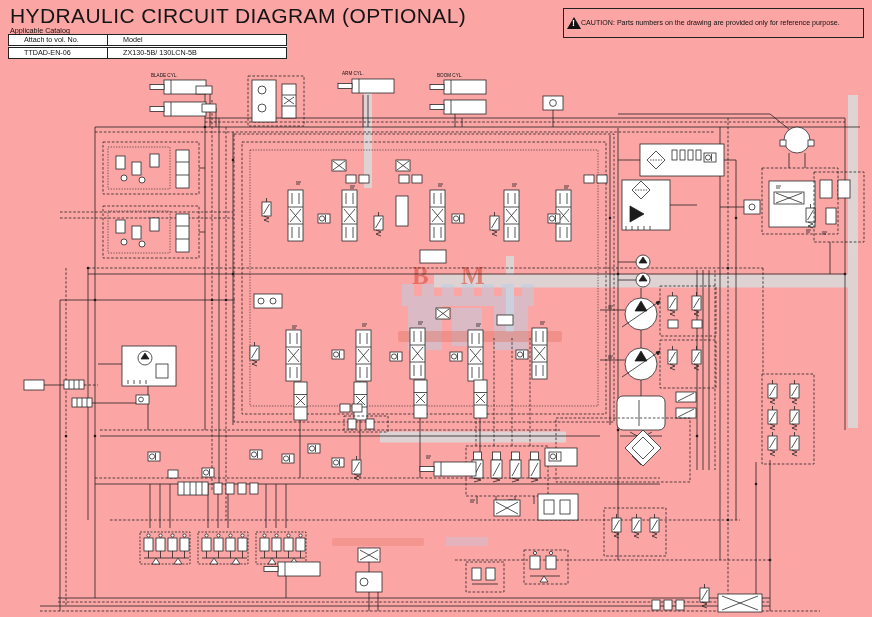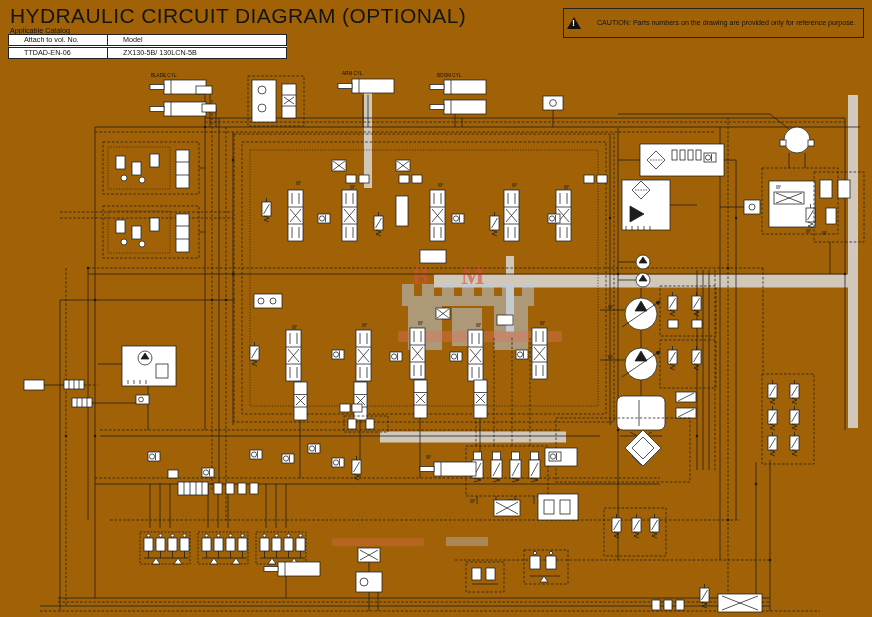--- a/index.html
+++ b/index.html
@@ -1,27 +1,27 @@
 <!DOCTYPE html>
 <html><head>
 <meta charset="utf-8">
 <style>
   html,body{margin:0;padding:0;background:#fff;}
-  #page{position:relative;width:872px;height:617px;background:#a16207;overflow:hidden;
+  #page{position:relative;width:872px;height:617px;background:#fca5a5;overflow:hidden;
         font-family:"Liberation Sans",sans-serif;color:#111;}
   
   #title{position:absolute;left:10px;top:4px;font-size:21px;letter-spacing:.4px;color:#151515;}
   #app-label{position:absolute;left:10px;top:26px;font-size:7.2px;}
   table.machine{position:absolute;left:8px;top:34px;border-collapse:collapse;font-size:7.2px;}
   table.machine td{border:1px solid #222;padding:0 15px;height:10px;line-height:10px;background:#fff;}
   table.machine tr.hdr td{border-bottom:3px double #222;}
   td.c1{width:68px;} td.c2{width:148px;}
   
   #caution{position:absolute;left:563px;top:8px;width:301px;height:30px;border:1.3px solid #222;
-           display:flex;align-items:center;gap:16px;padding:0 3px;box-sizing:border-box;}
+           display:flex;align-items:center;gap:0;padding:0 3px;box-sizing:border-box;}
   #caution .txt{font-size:7.1px;line-height:1.55;white-space:nowrap;}
   #caution .l2{margin-left:34px;}
   .warn-tri{position:relative;width:0;height:0;flex:0 0 auto;
             border-left:7px solid transparent;border-right:7px solid transparent;
             border-bottom:12px solid #111;}
   .warn-tri:after{content:"!";position:absolute;left:-2px;top:1px;color:#fff;font-size:9px;font-weight:bold;}
   
   #schem{position:absolute;left:0;top:0;width:872px;height:617px;}
   .d{stroke:#1c1c1c;stroke-width:.75;fill:none;}
   .fw{fill:#fff;stroke:#1c1c1c;stroke-width:.75;}

